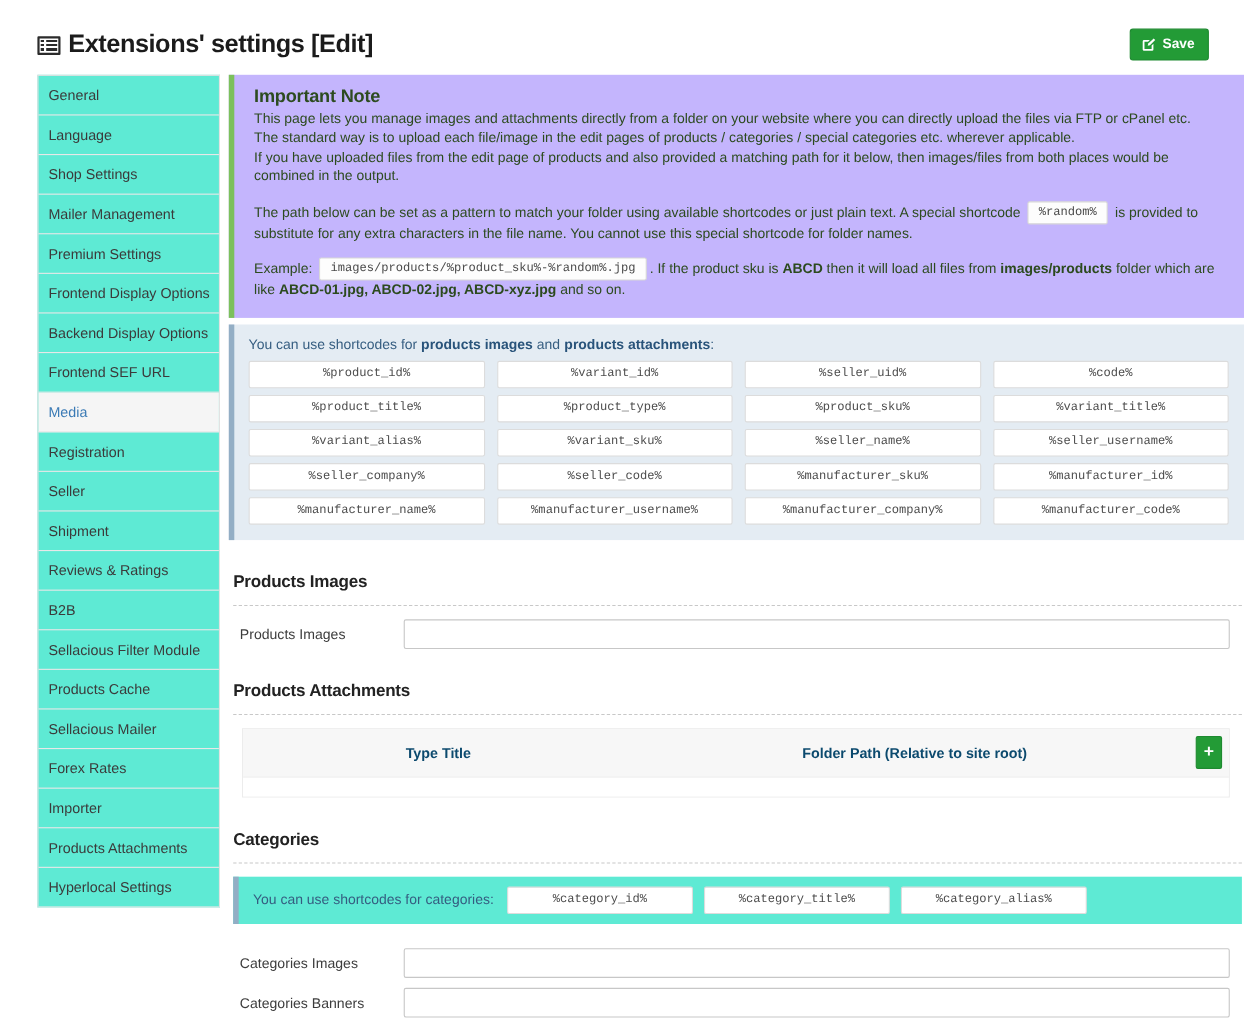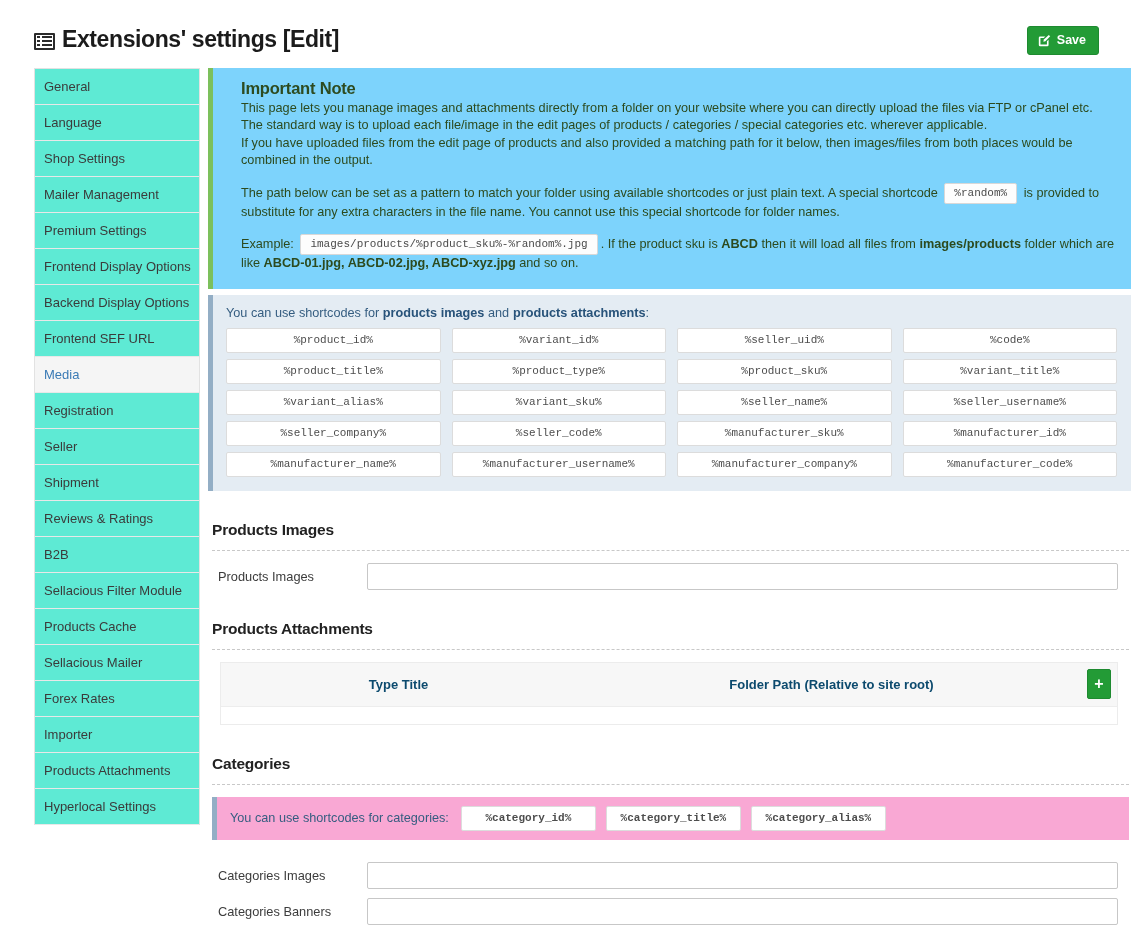--- a/index.html
+++ b/index.html
@@ -96,23 +96,23 @@
   }
 
   .content {
     flex: 1;
     min-width: 0;
     padding-left: 8px;
   }
 
   
   .note-panel {
-    background: #7dd3fc;
+    background: #c4b5fd;
     border-left: 5px solid #7cc05c;
-    padding: 12px 16px 16px 28px;
+    padding: 12px 16px 16px 18px;
     color: #2c4a1e;
     font-size: 12.7px;
     line-height: 17.5px;
   }
   .note-title {
     font-size: 16.5px;
     font-weight: bold;
     color: #2d4b20;
     margin: 0 0 2px 0;
     letter-spacing: -0.2px;
@@ -241,35 +241,35 @@
     display: flex;
     align-items: center;
     justify-content: center;
     cursor: pointer;
     flex: none;
   }
   .tbl-body { height: 17px; background: #fff; }
 
   
   .cat-sc-panel {
-    background: #f9a8d4;
+    background: #5eead4;
     border-left: 5px solid #93aec5;
     padding: 9px 14px 9px 13px;
     display: flex;
     align-items: center;
     gap: 10px;
     margin-bottom: 22px;
   }
   .cat-sc-label {
     font-size: 12.7px;
     color: #355d80;
     white-space: nowrap;
     margin-right: 2px;
   }
-  .cat-sc-panel .sc-chip { width: 135px; flex: none; font-weight: bold; }
+  .cat-sc-panel .sc-chip { width: 169px; flex: none; }
 </style>
 </head>
 <body>
 
 <div class="page-header">
   <div class="title-wrap">
     <span class="doc-icon"></span>
     <span class="page-title">Extensions' settings [Edit]</span>
   </div>
   <button class="save-btn">

